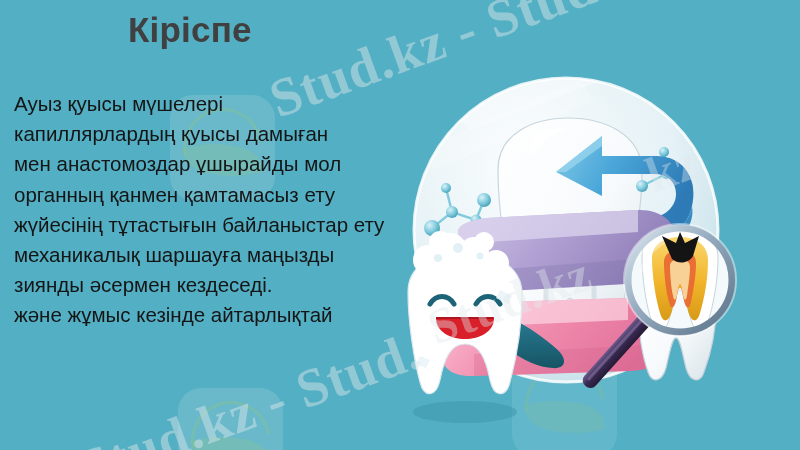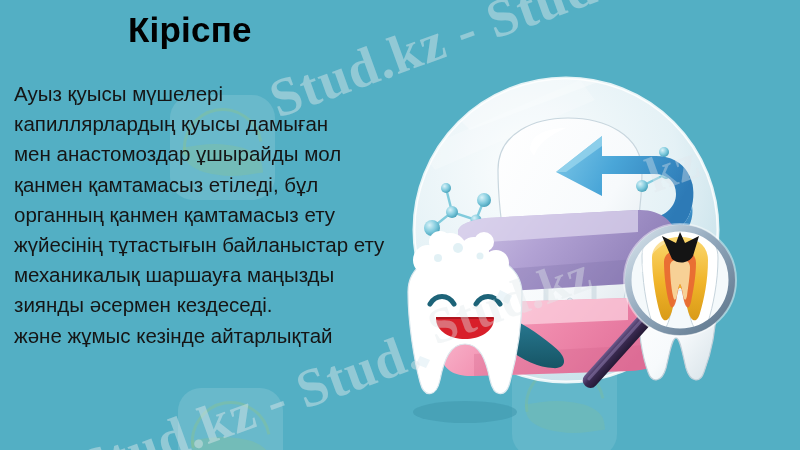--- a/index.html
+++ b/index.html
@@ -67,21 +67,21 @@
     font-size: 35px;
     font-weight: bold;
     color: #2e3d40;
     letter-spacing: .2px;
     line-height: 44px;
     white-space: nowrap;
   }
   #body-text {
     position: absolute;
     left: 14px;
-    top: 79px;
+    top: 89px;
     width: 400px;
     margin: 0;
     padding: 0;
     list-style: none;
   }
   #body-text li {
     font-size: 20.5px;
     line-height: 30.2px;
     color: #151515;
     white-space: nowrap;
@@ -372,27 +372,26 @@
       <path d="M96 244 C102 234 114 234 120 244" stroke="#1d6378" stroke-width="5" fill="none" stroke-linecap="round"></path>
 
       <path d="M56 258 C56 286 114 286 114 258 Z" fill="#d81f2a"></path>
       <path d="M56 258 L114 258" stroke="#b0151f" stroke-width="2"></path>
 
       <path d="M120 230 L132 236 L128 244 L116 238 Z" fill="#eaf4f8" opacity=".9"></path>
       <path d="M40 296 L50 300 L46 308 L36 304 Z" fill="#eaf4f8" opacity=".9"></path>
     </g>
   </svg>
 
-  <h1 id="title" style="color: #000000;">Кіріспе</h1>
+  <h1 id="title" style="color: #404040;">Кіріспе</h1>
 
   <ul id="body-text">
       <li>Ауыз қуысы мүшелері</li>
       <li>капиллярлардың қуысы дамыған</li>
       <li>мен анастомоздар ұшырайды мол</li>
-      <li>қанмен қамтамасыз етіледі, бұл</li>
       <li>органның қанмен қамтамасыз ету</li>
       <li>жүйесінің тұтастығын байланыстар ету</li>
       <li>механикалық шаршауға маңызды</li>
       <li>зиянды әсермен кездеседі.</li>
       <li>және жұмыс кезінде айтарлықтай</li>
     </ul>
 
   <div class="wm" id="wm-top">Stud.kz - Stud.</div>
   <div class="wm" id="wm-right">kz</div>
   <div class="wm" id="wm-mid">Stud.kz</div>

